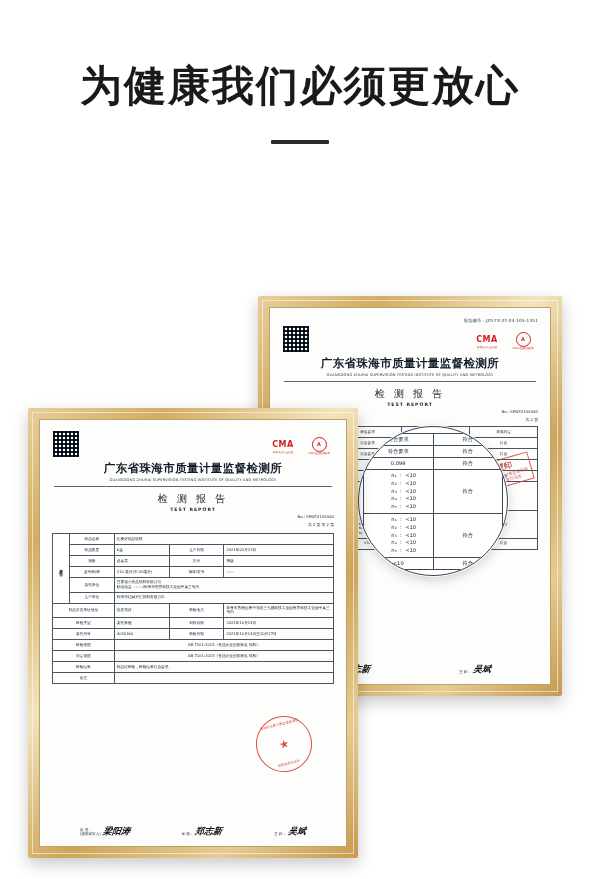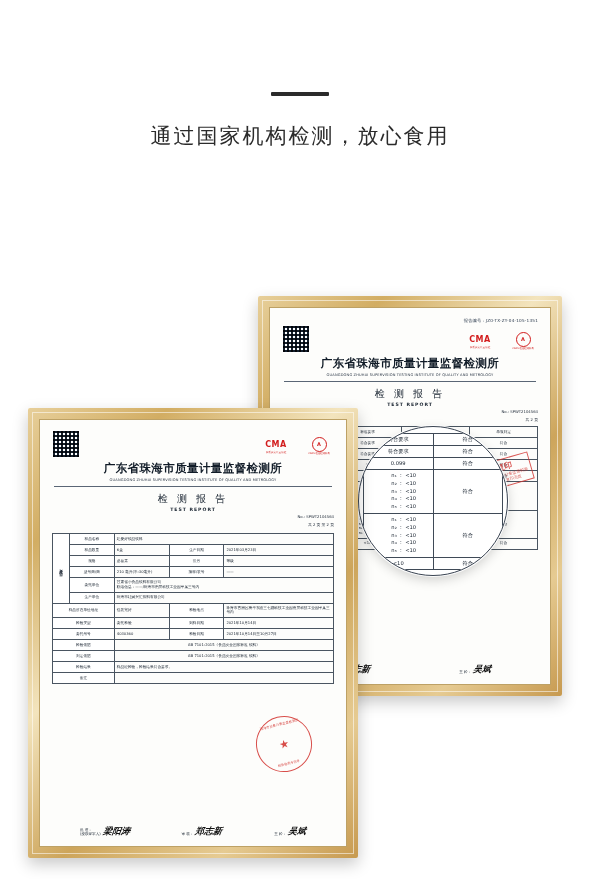--- a/index.html
+++ b/index.html
@@ -104,21 +104,21 @@
     justify-content: flex-end;
     font-size: 4.2px;
     color: #2b3a4d;
     letter-spacing: .2px;
     margin-bottom: 2px;
   }
 
   .badges {
     display: flex;
     align-items: center;
-    gap: 13px;
+    gap: 6px;
     margin-bottom: 3px;
   }
   .qr {
     width: 28px;
     height: 28px;
     background:
       repeating-linear-gradient(90deg,#14202e 0 2px,#fff 2px 4px),
       repeating-linear-gradient(0deg,#14202e 0 2px,#fff 2px 4px);
     background-blend-mode: multiply;
     border: 1px solid #fff;
@@ -315,22 +315,22 @@
     text-align: center;
     line-height: 1.35;
   }
   .mag-list { text-align: left; padding-left: 12px !important; }
   .mag-list div { line-height: 1.5; }
 </style>
 </head>
 <body>
 
 <div class="header">
+  <div class="headline">为健康我们必须更放心</div>
   <div class="rule"></div>
-  <div class="subline">通过国家机构检测，放心食用</div>
 </div>
 
 <div class="certs">
 
   <div class="frame" id="frame-right">
     <div class="frame-inner">
       <div class="doc">
         <div class="doc-topline">报告编号：JZ0-TX-ZY-04-105-1351</div>
 
         <div class="badges">

